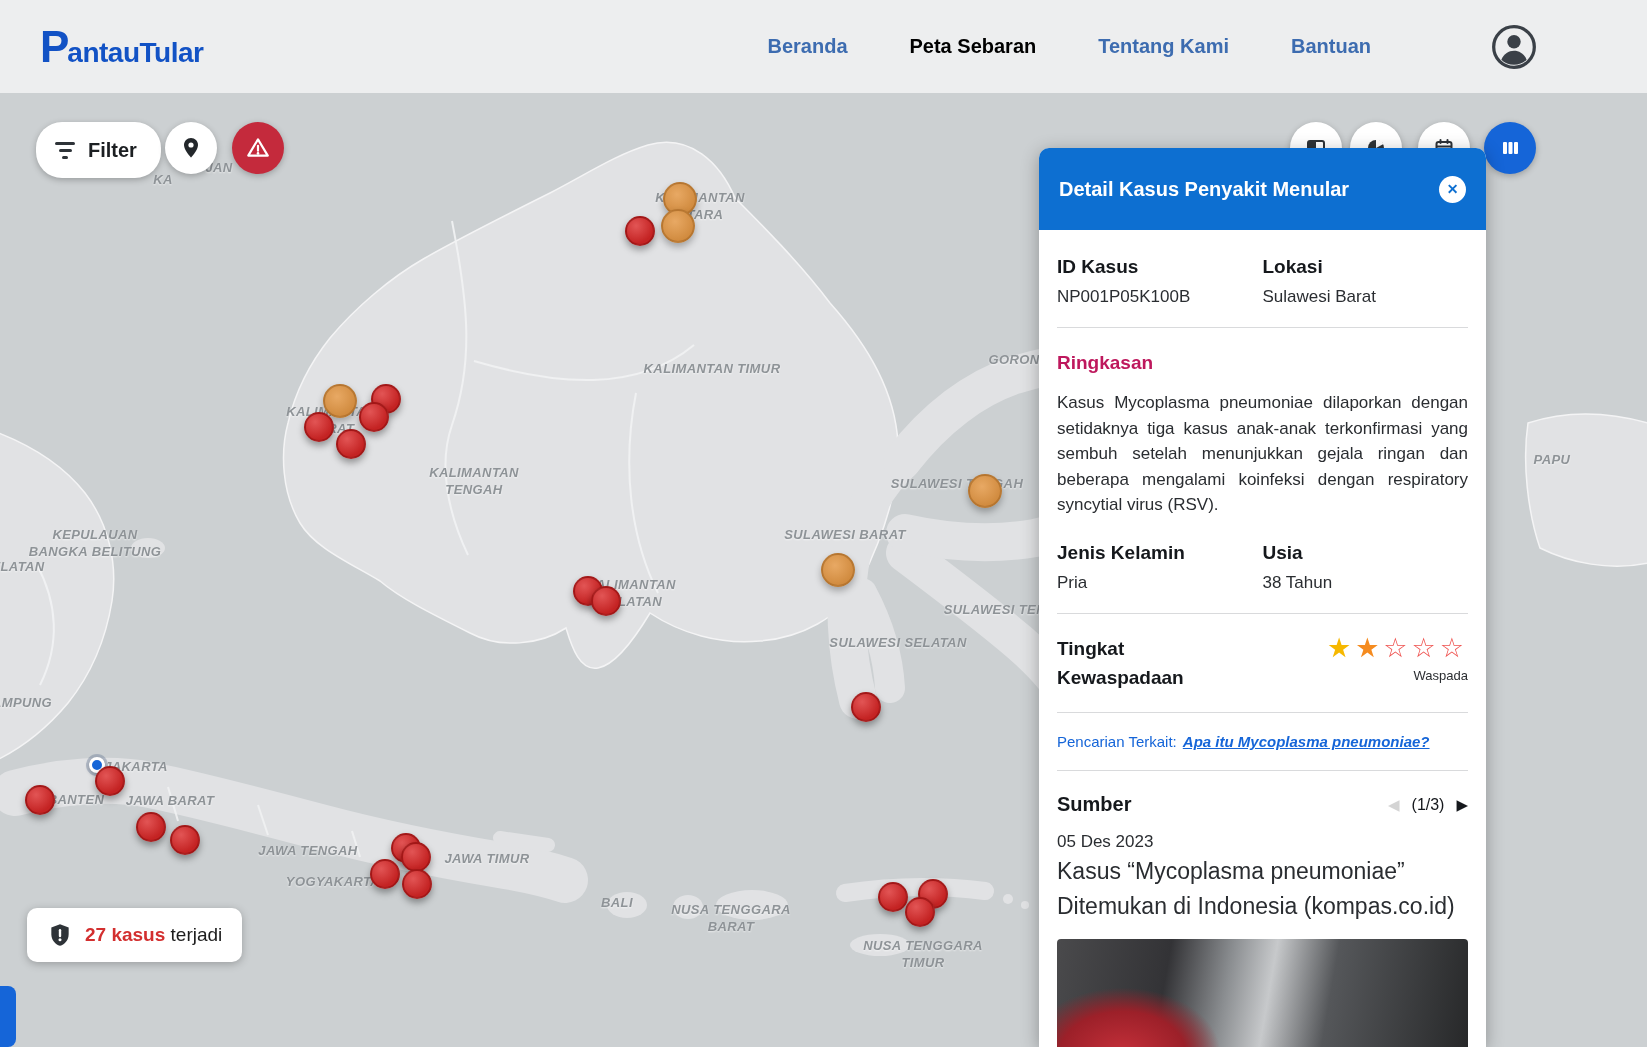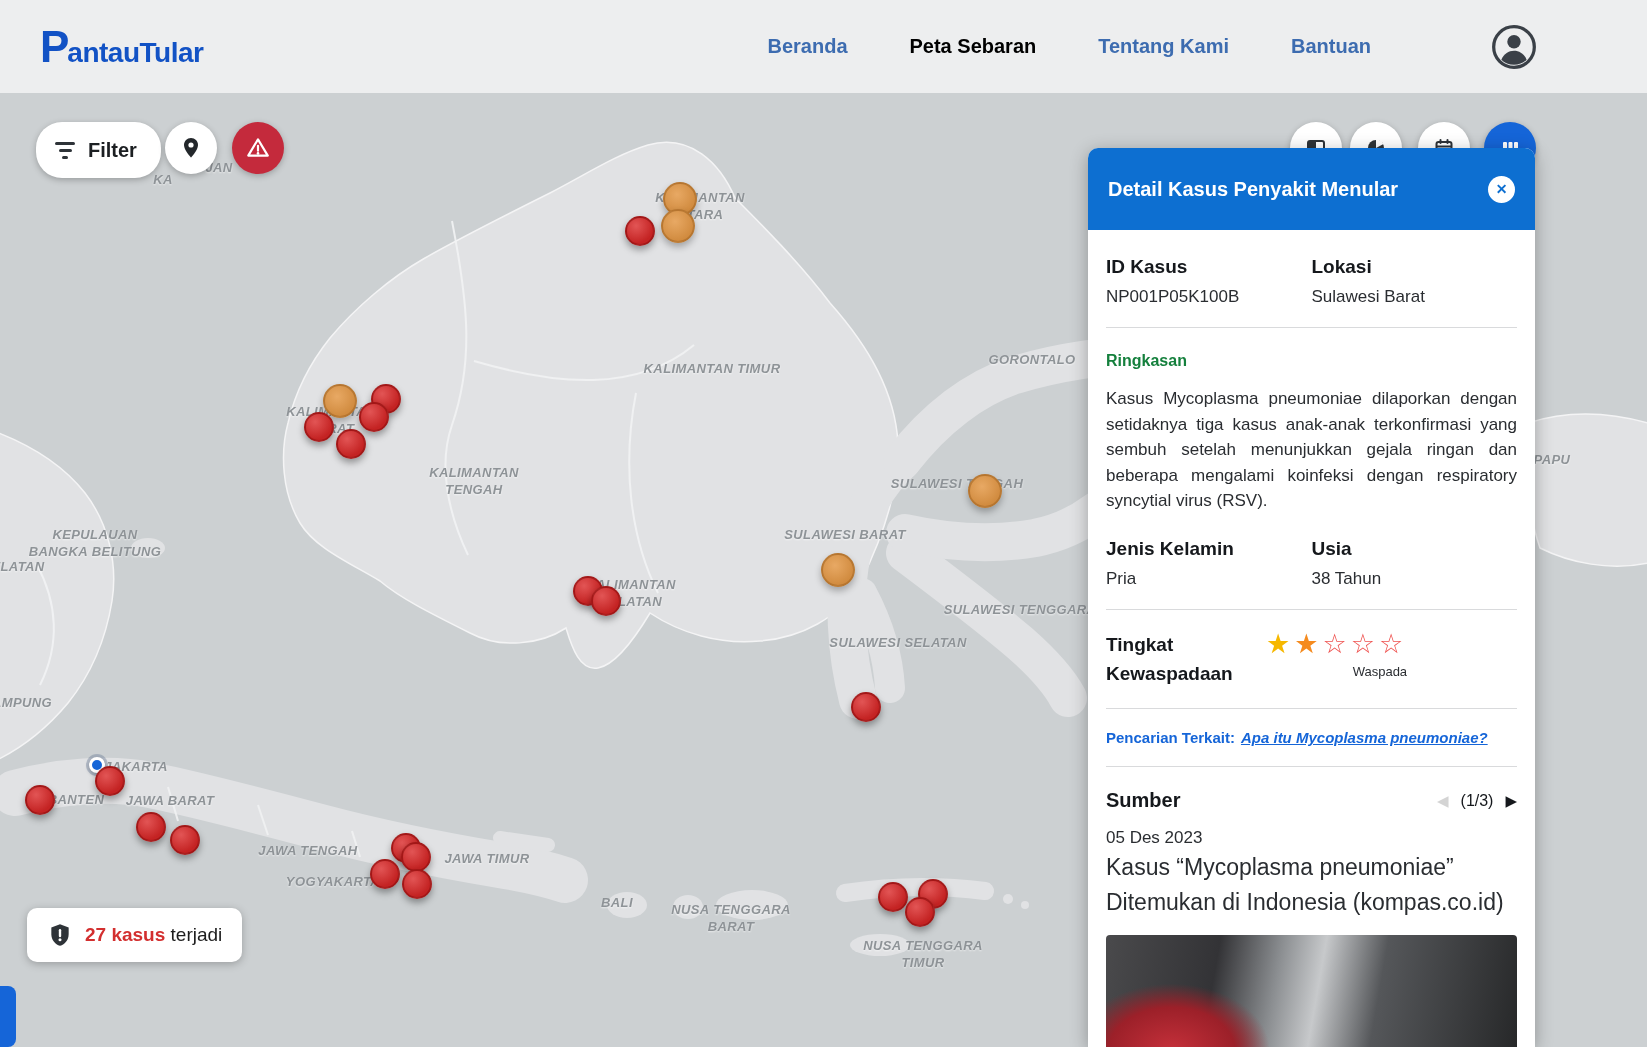--- a/index.html
+++ b/index.html
@@ -38,38 +38,38 @@
   .circle-btn.alert{background:#c42a3c}
   .view-btn{z-index:5}
   .view-btn.active{background:#1565d8}
 
   .case-badge{position:absolute;left:27px;top:908px;background:#fff;border-radius:10px;box-shadow:0 2px 8px rgba(0,0,0,.25);display:flex;align-items:center;gap:12px;padding:14px 20px;z-index:10;font-size:19px}
   .case-count{color:#d32f2f;font-weight:700}
   .case-rest{color:#1c1c1c;font-weight:500}
   .corner-blue{position:absolute;left:0;top:986px;width:16px;height:61px;background:#1565d8;border-radius:0 8px 8px 0;z-index:9;cursor:pointer}
 
   
-  .panel{position:absolute;left:1088px;top:148px;width:447px;height:899px;background:#fff;border-radius:10px 10px 0 0;box-shadow:0 4px 18px rgba(0,0,0,.3);z-index:20;overflow:hidden;display:flex;flex-direction:column}
+  .panel{position:absolute;left:1039px;top:148px;width:447px;height:899px;background:#fff;border-radius:10px 10px 0 0;box-shadow:0 4px 18px rgba(0,0,0,.3);z-index:20;overflow:hidden;display:flex;flex-direction:column}
   .panel-header{background:#0d6fd1;color:#fff;height:82px;display:flex;align-items:center;justify-content:space-between;padding:0 20px;flex:0 0 auto}
   .panel-title{font-size:20px;font-weight:700}
   .close-btn{width:27px;height:27px;border-radius:50%;background:#fff;color:#0d6fd1;display:flex;align-items:center;justify-content:center;font-size:14px;font-weight:700;cursor:pointer}
   .panel-body{padding:2px 18px 0;flex:1;overflow:hidden}
   .two-col{display:grid;grid-template-columns:1fr 1fr;margin-top:24px}
   .f-label{font-size:19px;font-weight:700;color:#15181c}
   .f-value{font-size:17px;color:#2a2d31;margin-top:9px}
   .divider{border-bottom:1px solid #d9dadc;margin-top:20px}
-  .section-head{font-size:16px;font-weight:700;color:#15803d;margin-top:24px}
+  .section-head{font-size:19px;font-weight:700;color:#be185d;margin-top:24px}
   .summary{font-size:17px;line-height:1.5;color:#2a2d31;text-align:justify;margin-top:16px}
-  .alert-row{display:flex;margin-top:20px}
+  .alert-row{display:flex;justify-content:space-between;margin-top:20px}
   .alert-label{font-size:19px;font-weight:700;color:#15181c;width:160px;line-height:1.55}
   .stars{font-size:27px;letter-spacing:4px;white-space:nowrap;line-height:1.1}
   .star{font-style:normal}
   .alert-sub{font-size:13px;color:#2a2d31;text-align:right;margin-top:5px}
   .related{margin-top:20px;font-size:15px}
-  .related-label{color:#1565d8;font-weight:700;margin-right:6px}
+  .related-label{color:#1565d8;font-weight:400;margin-right:6px}
   .related-link{color:#1565d8;font-style:italic;text-decoration:underline;font-weight:600;cursor:pointer}
   .source-head{display:flex;justify-content:space-between;align-items:center;margin-top:22px}
   .source-title{font-size:20px;font-weight:700;color:#15181c}
   .pager{display:flex;align-items:center;gap:12px}
   .pager-prev{color:#d4d4d4;font-size:15px;cursor:pointer}
   .pager-count{font-size:16px;color:#15181c}
   .pager-next{color:#15181c;font-size:15px;cursor:pointer}
   .source-date{font-size:17px;color:#2a2d31;margin-top:16px}
   .source-desc{font-size:23px;color:#2a2d31;line-height:1.5;margin-top:2px}
   .source-photo{margin-top:16px;height:180px;border-radius:4px;cursor:pointer;

